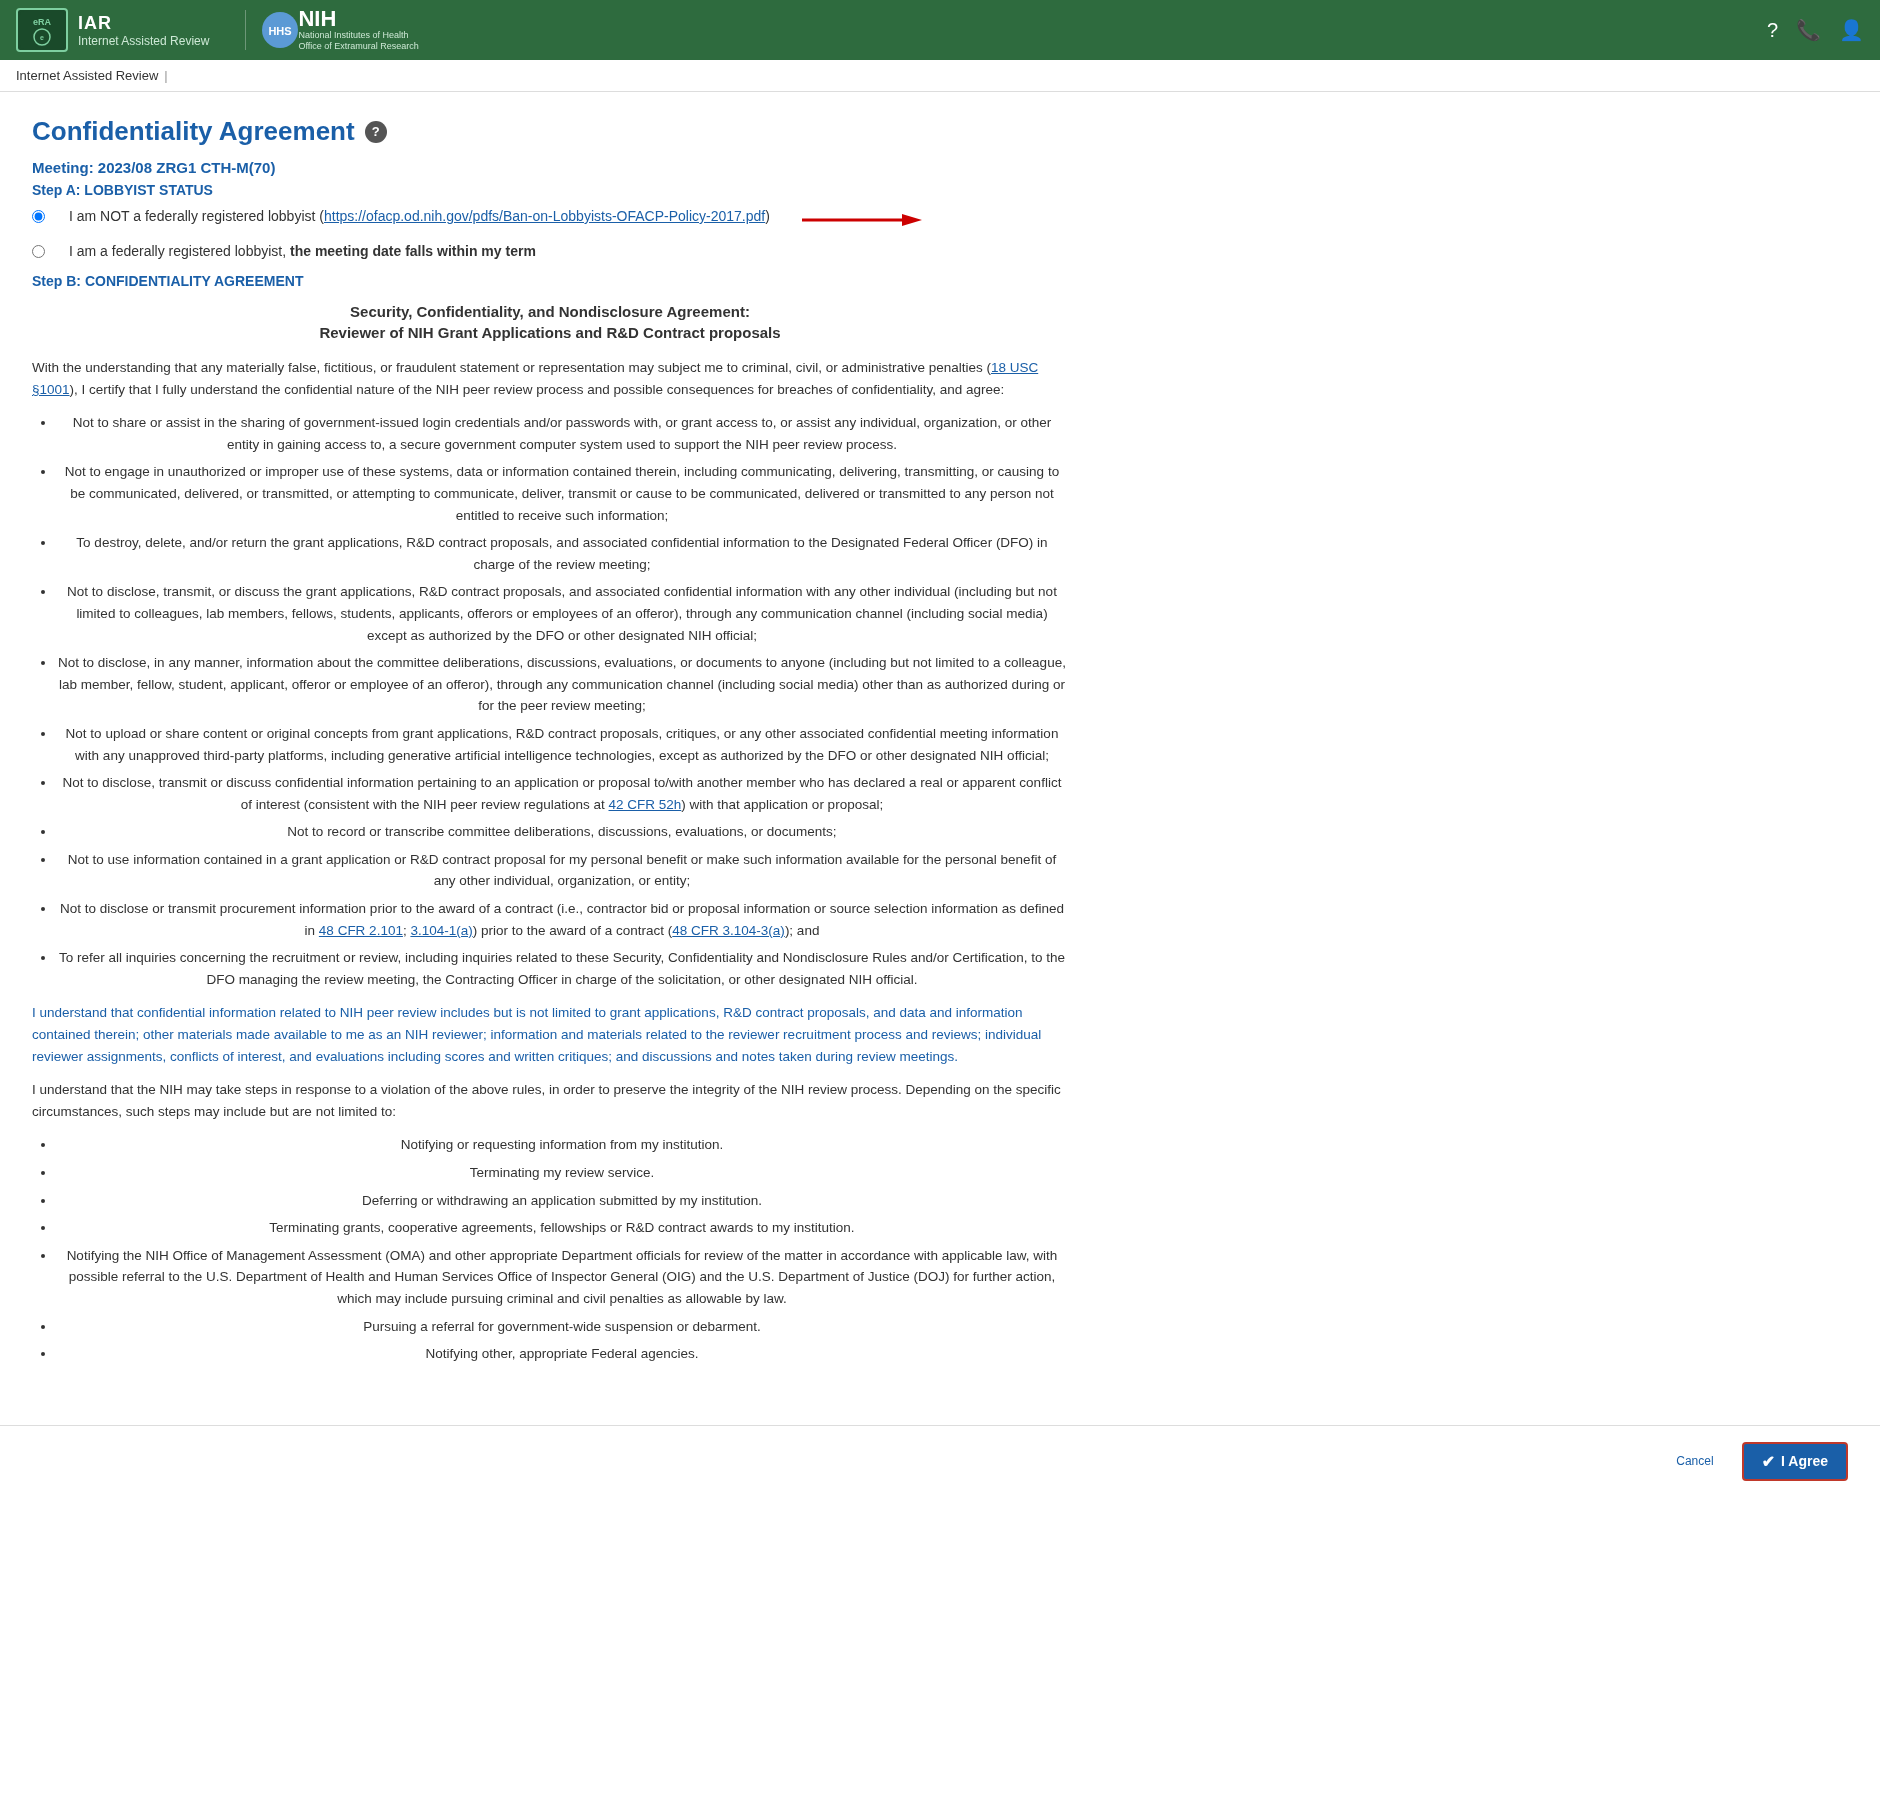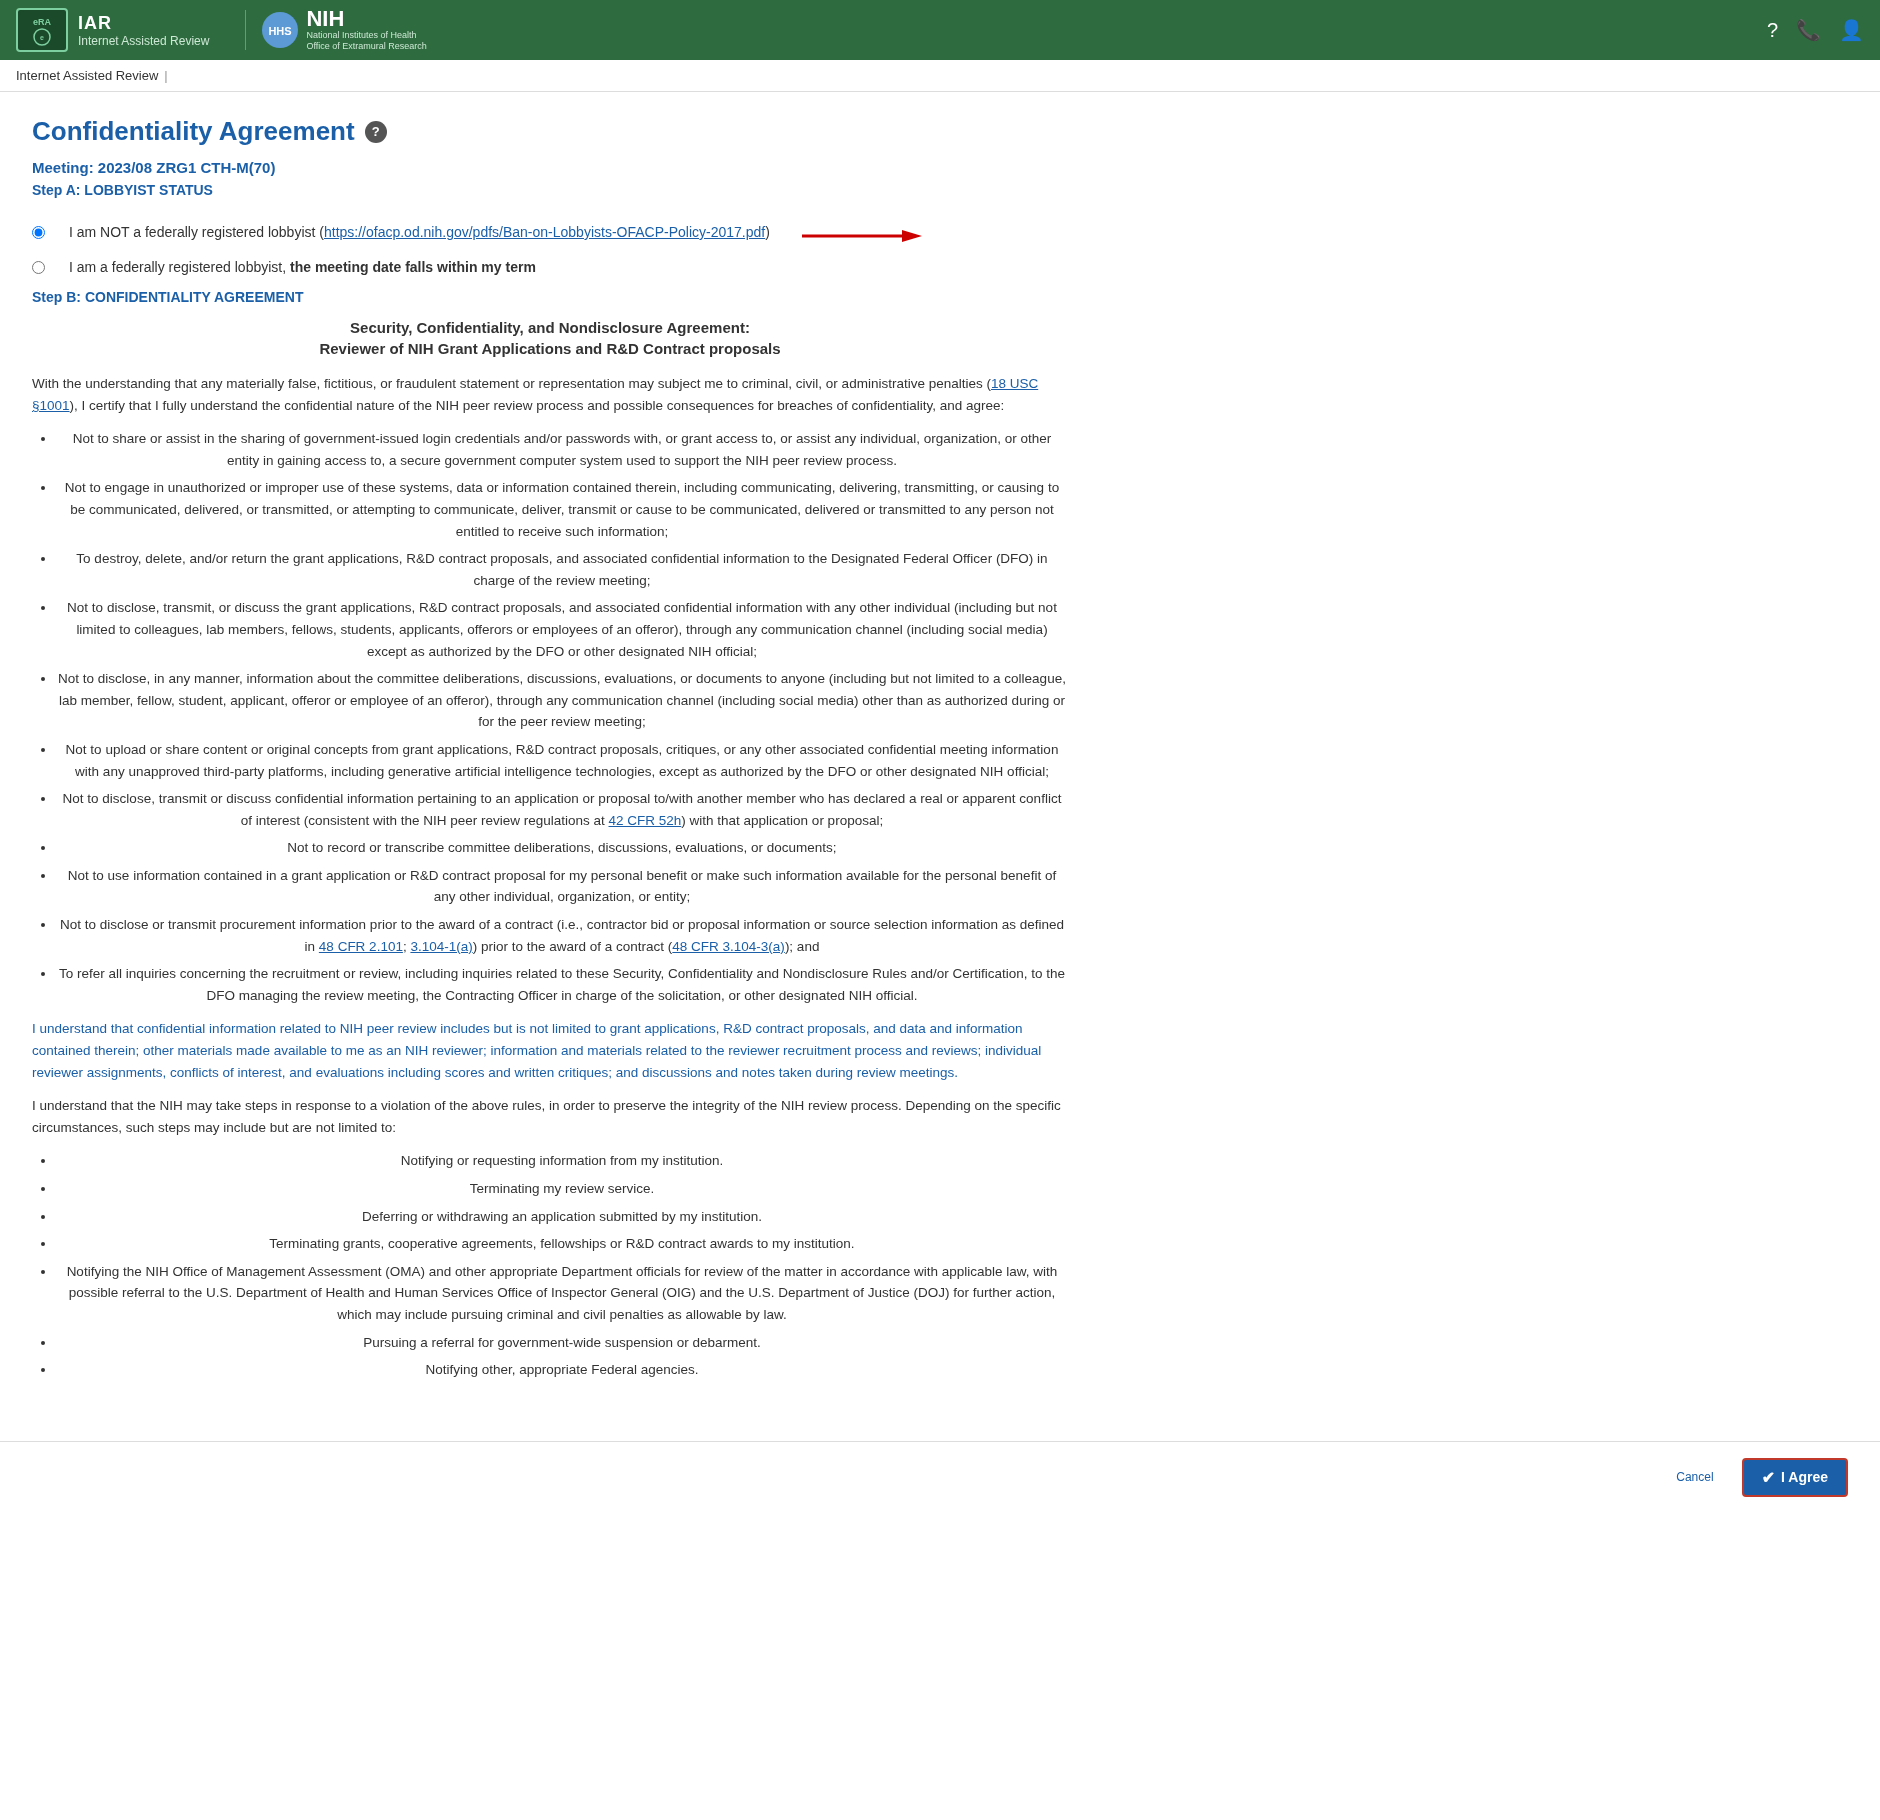--- a/index.html
+++ b/index.html
@@ -49,21 +49,20 @@
     }
     .header-divider {
       width: 1px;
       height: 40px;
       background: rgba(255,255,255,0.3);
       margin: 0 16px;
     }
     .nih-logo {
       display: flex;
       align-items: center;
-      gap: 8px;
     }
     .nih-logo .nih-text {
       display: flex;
       flex-direction: column;
     }
     .nih-logo .nih-text .nih-main {
       font-size: 22px;
       font-weight: bold;
       color: #fff;
       line-height: 1;
@@ -134,21 +133,21 @@
       color: #1a5fa8;
       font-size: 15px;
       font-weight: bold;
       margin-bottom: 6px;
     }
 
     .step-header {
       color: #1a5fa8;
       font-size: 14px;
       font-weight: bold;
-      margin-bottom: 26px;
+      margin-bottom: 10px;
       margin-top: 6px;
     }
 
     .radio-group {
       margin-bottom: 6px;
     }
     .radio-item {
       display: flex;
       align-items: flex-start;
       gap: 24px;

